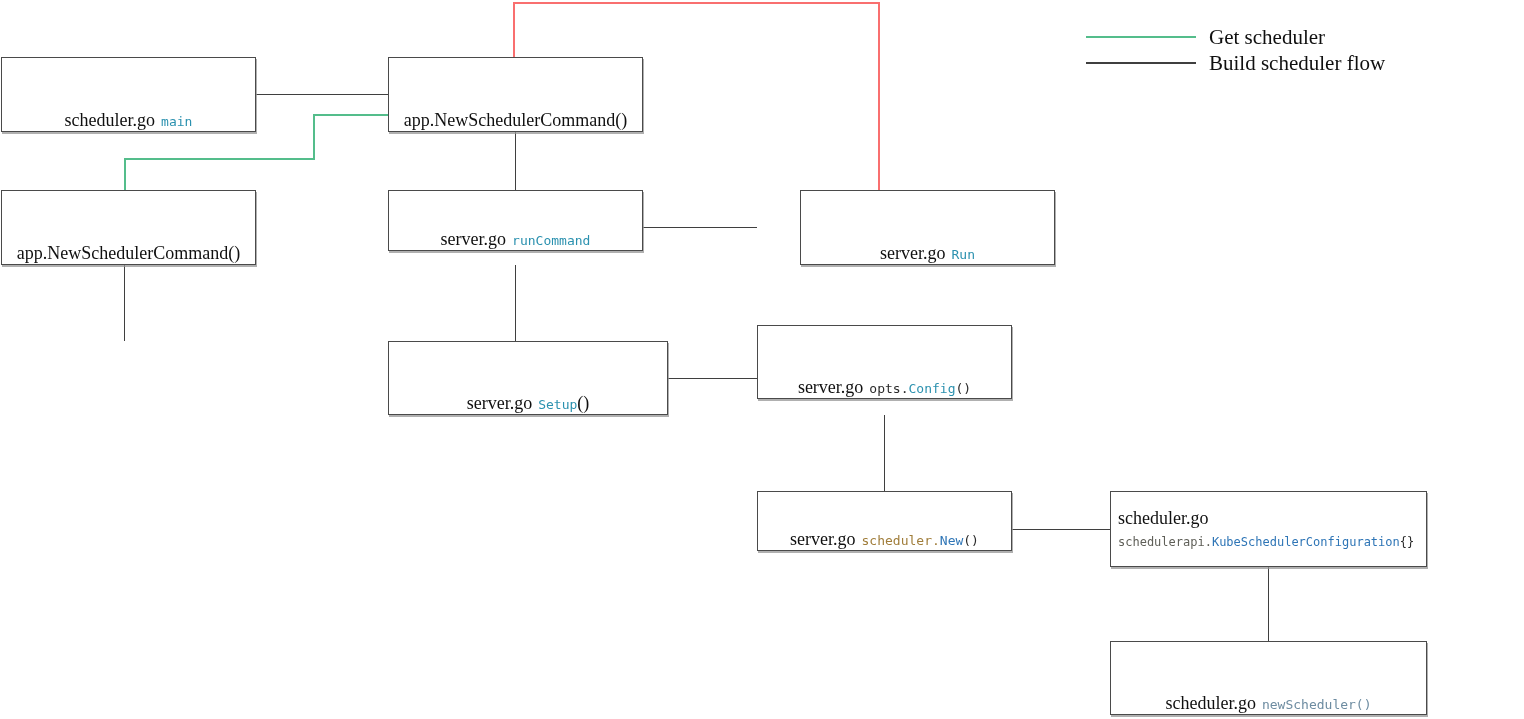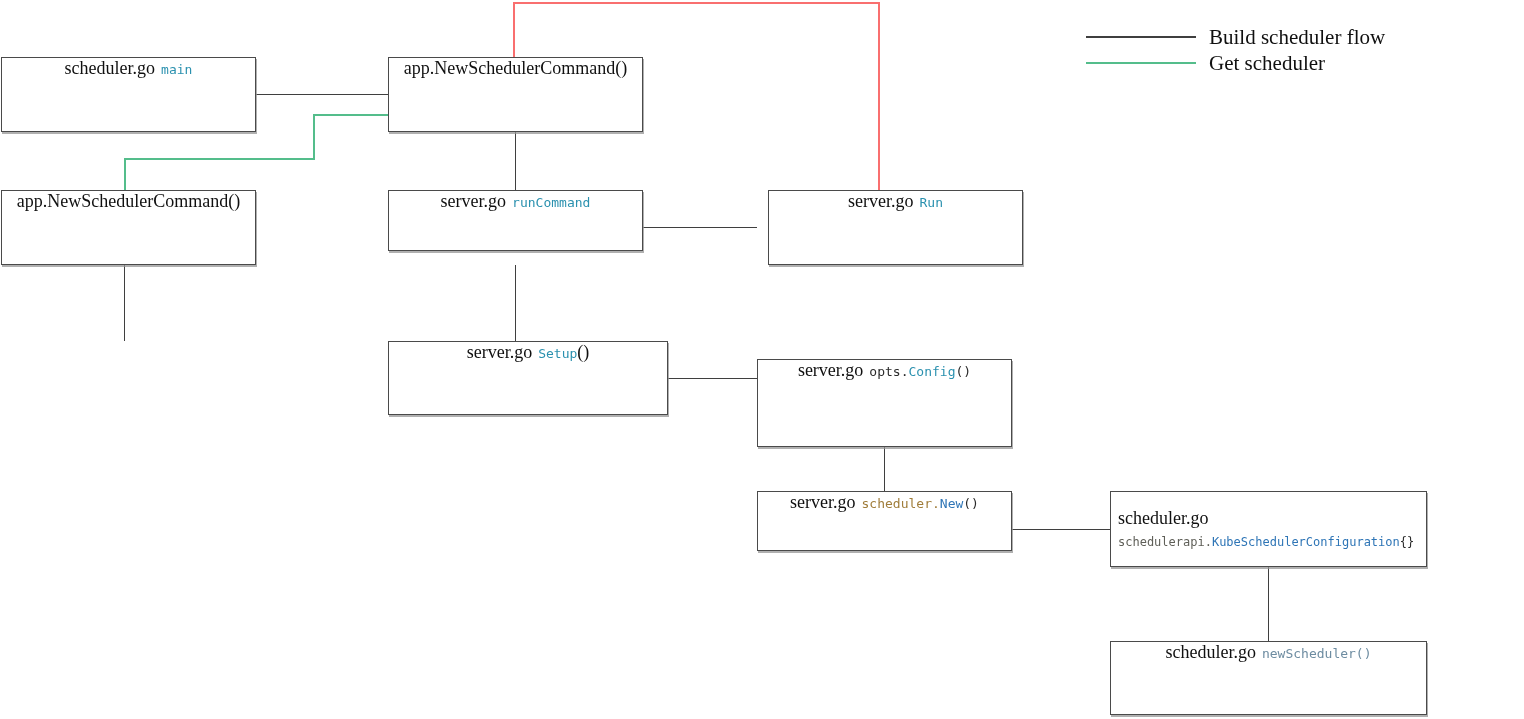--- a/index.html
+++ b/index.html
@@ -1,21 +1,21 @@
 <!DOCTYPE html>
 <html><head>
 <meta charset="utf-8">
 <style>
   html,body{margin:0;padding:0;background:#ffffff;}
   .canvas{position:relative;width:1524px;height:719px;background:#ffffff;overflow:hidden;
           font-family:"Liberation Serif","DejaVu Serif",serif;}
   
   .node{position:absolute;background:#fff;border:1px solid #4a4a4a;
         box-shadow:1px 2px 0 rgba(150,150,150,0.75);
-        display:flex;align-items:flex-start;justify-content:center;box-sizing:border-box;}
+        display:flex;align-items:flex-end;justify-content:center;box-sizing:border-box;}
   .nodetext{text-align:center;white-space:nowrap;}
   .serif{font-family:"Liberation Serif","DejaVu Serif",serif;font-size:18px;color:#101010;}
   .mono{font-family:"DejaVu Sans Mono","Liberation Mono",monospace;font-size:13px;}
   .mono.sm{font-size:12px;}
   .gapL{margin-left:6px;}
   .teal{color:#2b91af;}
   .blue{color:#2e75b6;}
   .brown{color:#a07d3a;}
   .warmgray{color:#5f5f58;}
   .steel{color:#6d8ca1;margin-top:36px;}
@@ -83,34 +83,34 @@
       <span class="serif">app.NewSchedulerCommand()</span>
     </div>
   </div>
 
   <div class="node" style="left:388px;top:190px;width:255px;height:61px">
     <div class="nodetext">
       <span class="serif">server.go</span><span class="mono teal gapL">runCommand</span>
     </div>
   </div>
 
-  <div class="node" style="left:768px;top:190px;width:255px;height:75px">
+  <div class="node" style="left:800px;top:190px;width:255px;height:75px">
     <div class="nodetext">
       <span class="serif">server.go</span><span class="mono teal gapL">Run</span>
     </div>
   </div>
 
 
   <div class="node" style="left:388px;top:341px;width:280px;height:74px">
     <div class="nodetext">
       <span class="serif">server.go</span><span class="mono teal gapL">Setup</span><span class="serif">()</span>
     </div>
   </div>
 
-  <div class="node" style="left:757px;top:359px;width:255px;height:88px">
+  <div class="node" style="left:757px;top:325px;width:255px;height:74px">
     <div class="nodetext">
       <span class="serif">server.go</span><span class="mono dark gapL">opts.</span><span class="mono teal">Config</span><span class="mono dark">()</span>
     </div>
   </div>
 
   <div class="node" style="left:757px;top:491px;width:255px;height:60px">
     <div class="nodetext">
       <span class="serif">server.go</span><span class="mono brown gapL">scheduler.</span><span class="mono blue">New</span><span class="mono dark">()</span>
     </div>
   </div>
@@ -125,22 +125,22 @@
   </div>
 
   <div class="node" style="left:1110px;top:641px;width:317px;height:74px">
     <div class="nodetext">
       <span class="serif">scheduler.go</span><span class="mono steel gapL">newScheduler()</span>
     </div>
   </div>
 
   <div class="legend">
     <div class="legend-row">
+      <span class="legend-line green"></span>
+      <span class="legend-label">Get scheduler</span>
+    </div>
+    <div class="legend-row">
       <span class="legend-line black"></span>
       <span class="legend-label">Build scheduler flow</span>
-    </div>
-    <div class="legend-row">
-      <span class="legend-line green"></span>
-      <span class="legend-label">Get scheduler</span>
     </div>
   </div>
 
 </div>
 
 </body></html>

